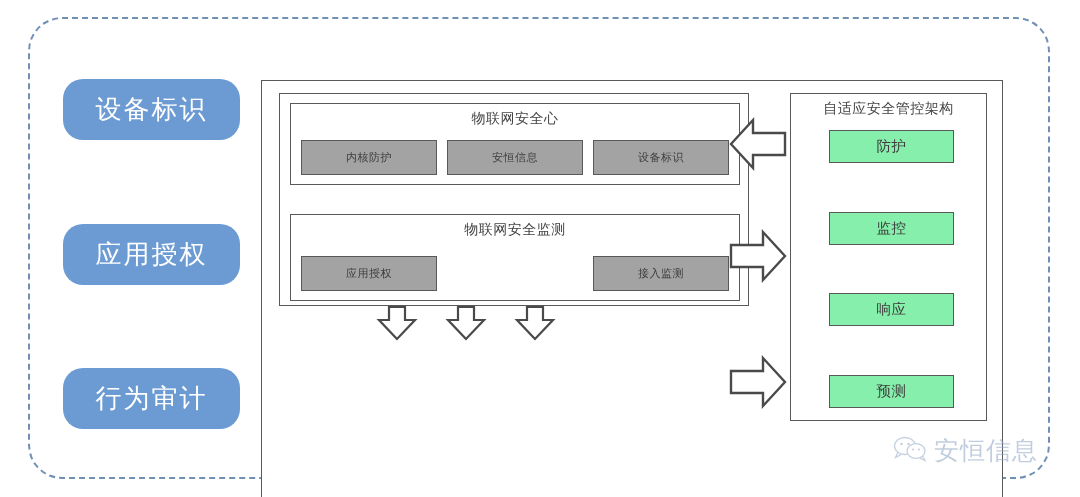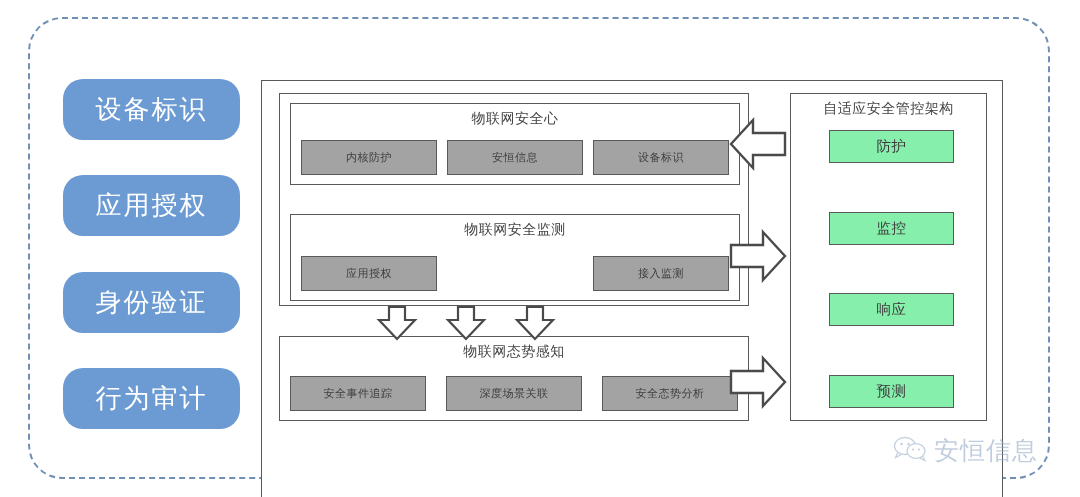--- a/index.html
+++ b/index.html
@@ -218,23 +218,20 @@
 <div id="outer-dashed-boundary"></div>
 
 <div id="left-pill-column">
   <div class="pill">
     <span>设备标识</span>
   </div>
   <div class="pill">
     <span>应用授权</span>
   </div>
   <div class="pill">
-    <span>身份验证</span>
-  </div>
-  <div class="pill">
     <span>行为审计</span>
   </div>
 </div>
 
 <div id="main-container">
 
   <div id="middle-column">
 
     <div id="upper-group-box">
 
@@ -260,34 +257,20 @@
             <span>应用授权</span>
           </div>
           <div class="leaf-box">
             <span>接入监测</span>
           </div>
         </div>
       </div>
 
     </div>
 
-    <div id="panel-awareness">
-      <div class="panel-title">物联网态势感知</div>
-      <div class="panel-row">
-        <div class="leaf-box">
-          <span>安全事件追踪</span>
-        </div>
-        <div class="leaf-box">
-          <span>深度场景关联</span>
-        </div>
-        <div class="leaf-box">
-          <span>安全态势分析</span>
-        </div>
-      </div>
-    </div>
 
   </div>
 
   <div id="right-panel">
     <div id="right-panel-title">自适应安全管控架构</div>
     <div id="right-items">
       <div class="right-item">
         <span>防护</span>
       </div>
       <div class="right-item">

